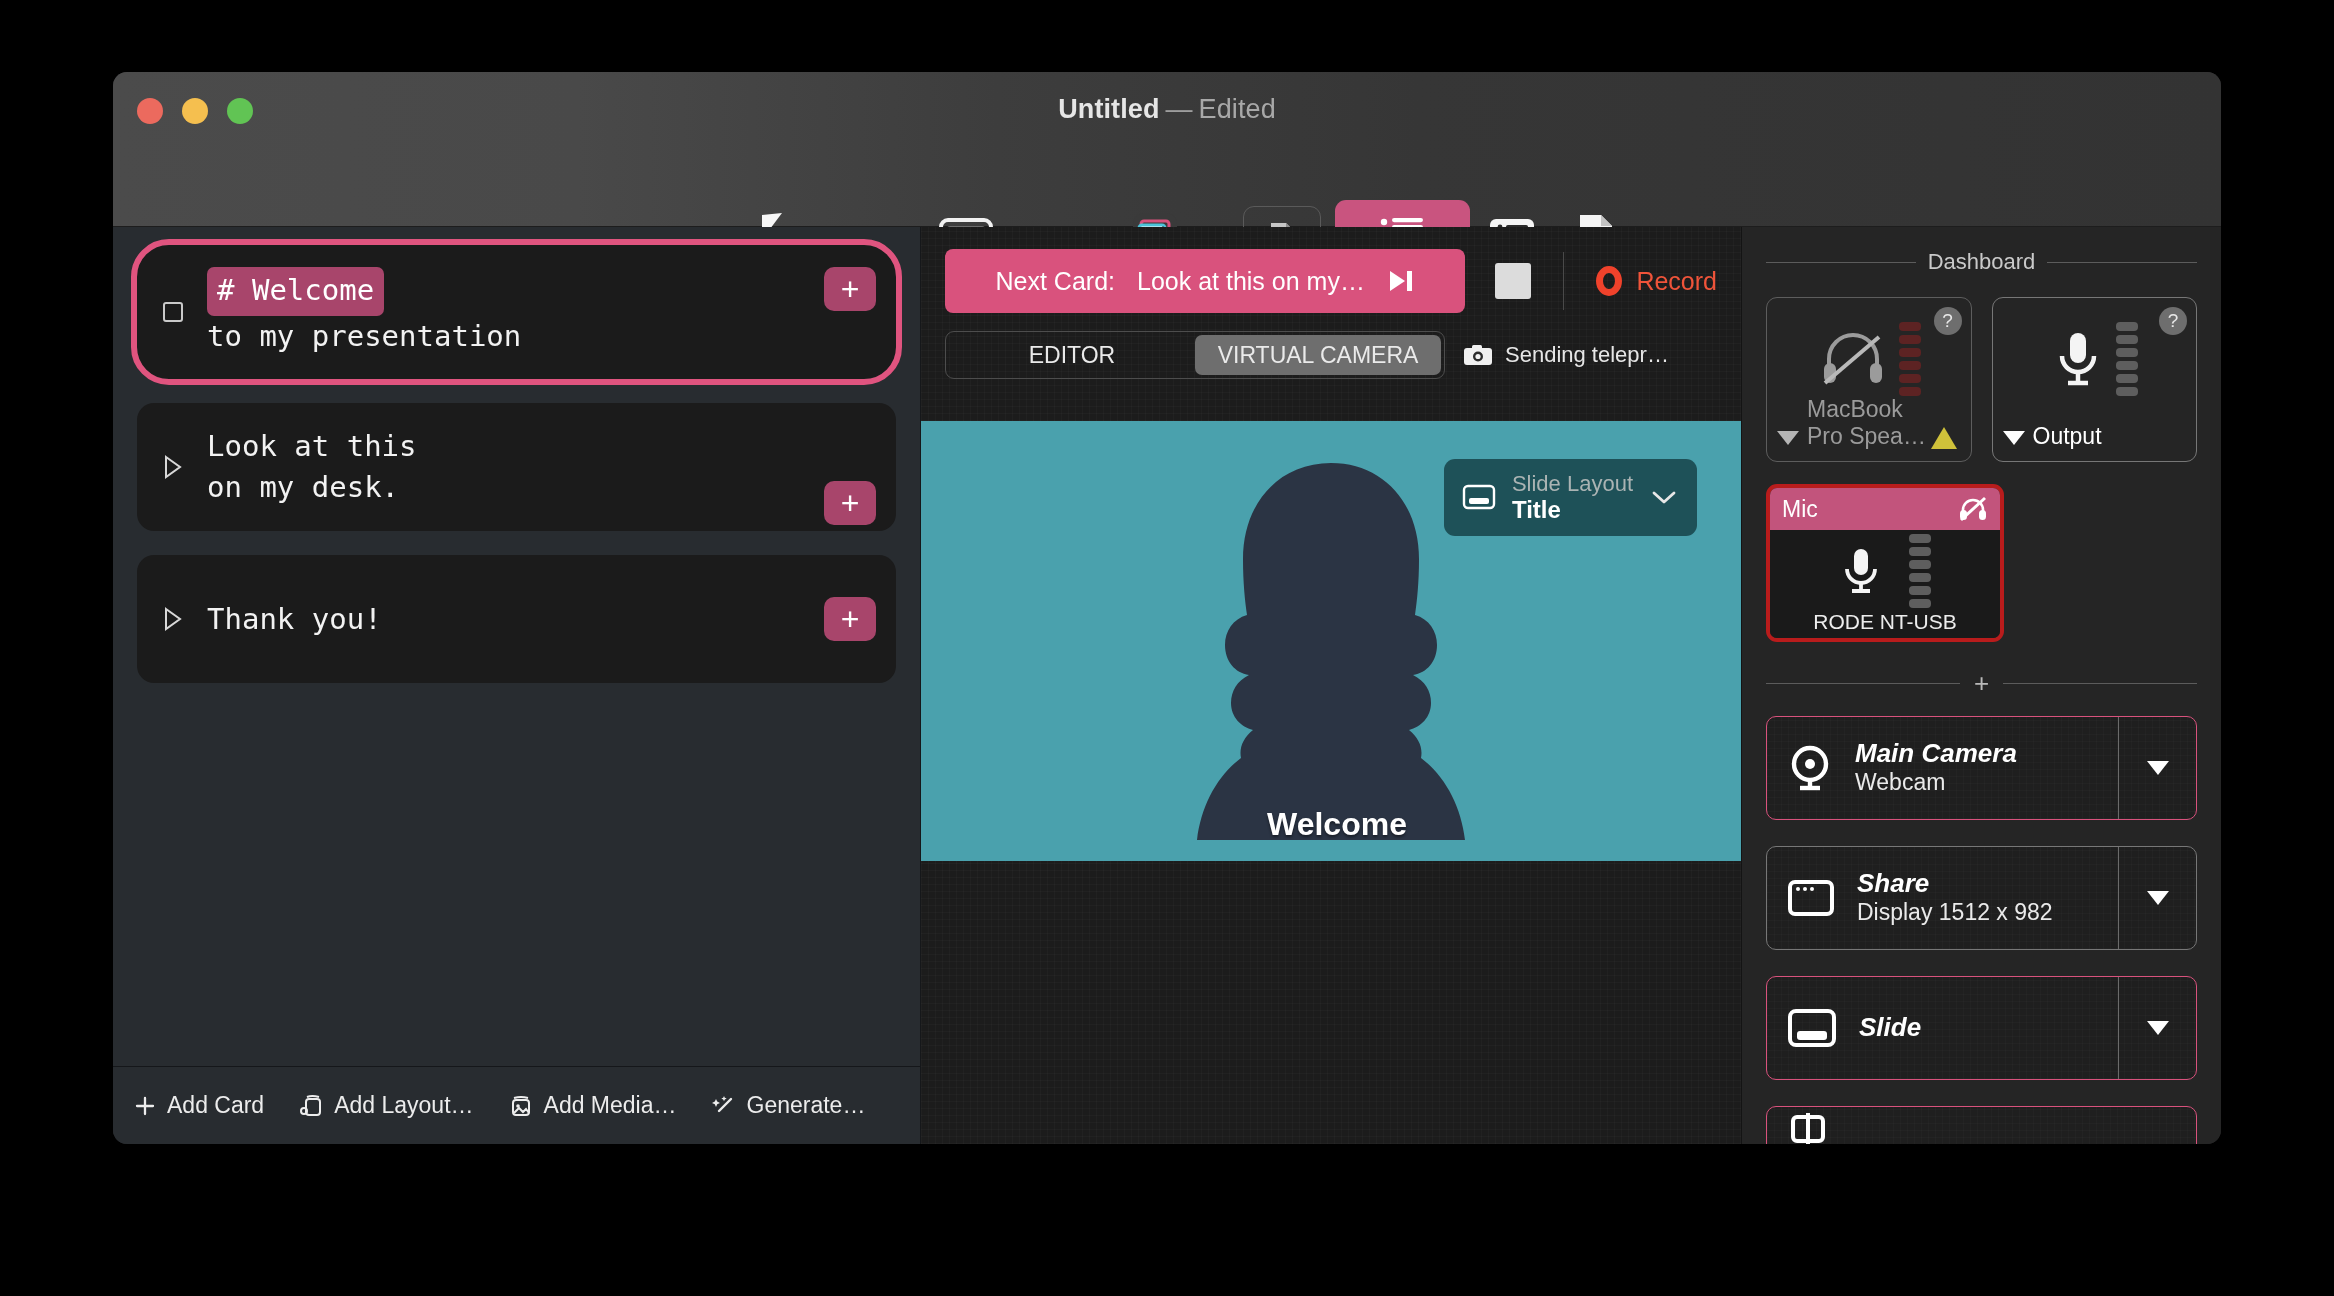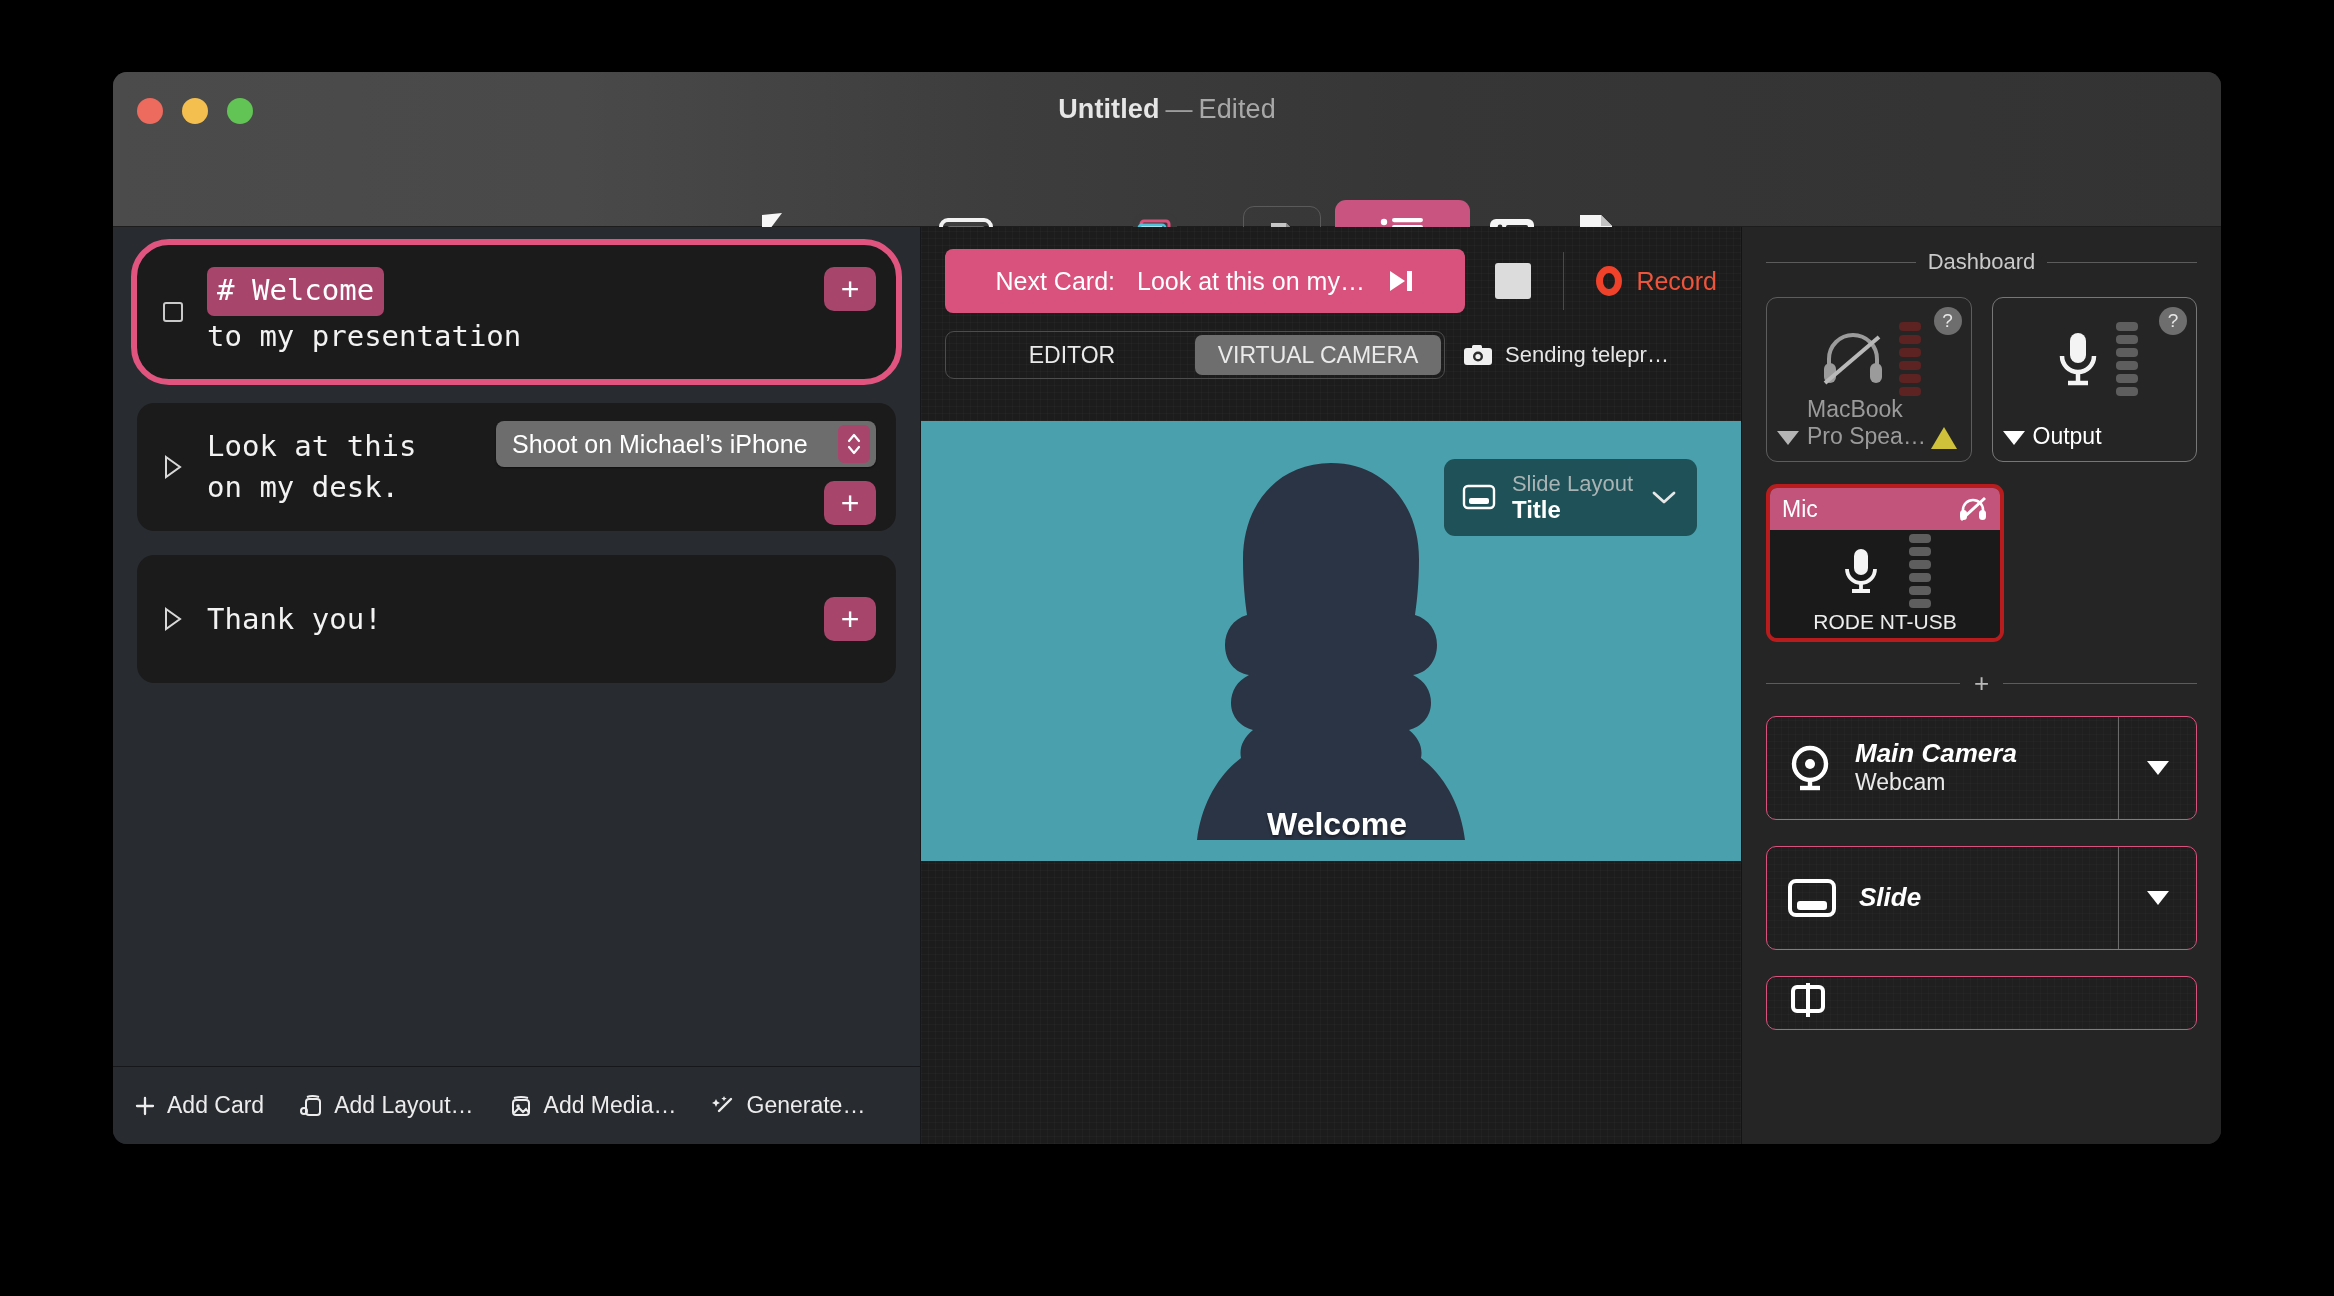--- a/index.html
+++ b/index.html
@@ -499,29 +499,20 @@
 
           <div class="card">
             <div class="card-bullet">
               <svg width="20" height="24" viewBox="0 0 20 24">
                 <path d="M3 2 L17 12 L3 22 Z" fill="none" stroke="#d8d8d8" stroke-width="2"></path>
               </svg>
             </div>
             <div class="card-text">
               <div>Look at this</div>
               <div>on my desk.</div>
-            </div>
-            <div class="popup-select">
-              <span class="lbl">Shoot on Michael’s iPhone</span>
-              <span class="stepper">
-                <svg width="16" height="26" viewBox="0 0 16 26">
-                  <path d="M3 10 L8 4 L13 10" fill="none" stroke="#fff" stroke-width="2.2" stroke-linecap="round" stroke-linejoin="round"></path>
-                  <path d="M3 16 L8 22 L13 16" fill="none" stroke="#fff" stroke-width="2.2" stroke-linecap="round" stroke-linejoin="round"></path>
-                </svg>
-              </span>
             </div>
             <div class="plus-btn" style="top:78px;">+</div>
           </div>
 
           <div class="card">
             <div class="card-bullet">
               <svg width="20" height="24" viewBox="0 0 20 24">
                 <path d="M3 2 L17 12 L3 22 Z" fill="none" stroke="#d8d8d8" stroke-width="2"></path>
               </svg>
             </div>
@@ -780,20 +771,39 @@
             <span class="src-txt">
               <div class="l1">Main Camera</div>
               <div class="l2">Webcam</div>
             </span>
           </div>
           <div class="src-caret">
             <span class="caret-down white" style="margin:0"></span>
           </div>
         </div>
 
+        <div class="src-item">
+          <div class="src-main">
+            <span>
+              <svg width="48" height="42" viewBox="0 0 48 42">
+                <rect x="3" y="5" width="42" height="32" rx="5" fill="none" stroke="#fff" stroke-width="4"></rect>
+                <circle cx="11" cy="12" r="2" fill="#fff"></circle>
+                <circle cx="18" cy="12" r="2" fill="#fff"></circle>
+                <circle cx="25" cy="12" r="2" fill="#fff"></circle>
+              </svg>
+            </span>
+            <span class="src-txt">
+              <div class="l1">Share</div>
+              <div class="l2">Display 1512 x 982</div>
+            </span>
+          </div>
+          <div class="src-caret">
+            <span class="caret-down white" style="margin:0"></span>
+          </div>
+        </div>
 
         <div class="src-item hot">
           <div class="src-main">
             <span>
               <svg width="50" height="42" viewBox="0 0 50 42">
                 <rect x="3" y="4" width="44" height="34" rx="6" fill="none" stroke="#fff" stroke-width="4"></rect>
                 <rect x="10" y="24" width="30" height="9" rx="3" fill="#fff"></rect>
               </svg>
             </span>
             <span class="src-txt">

